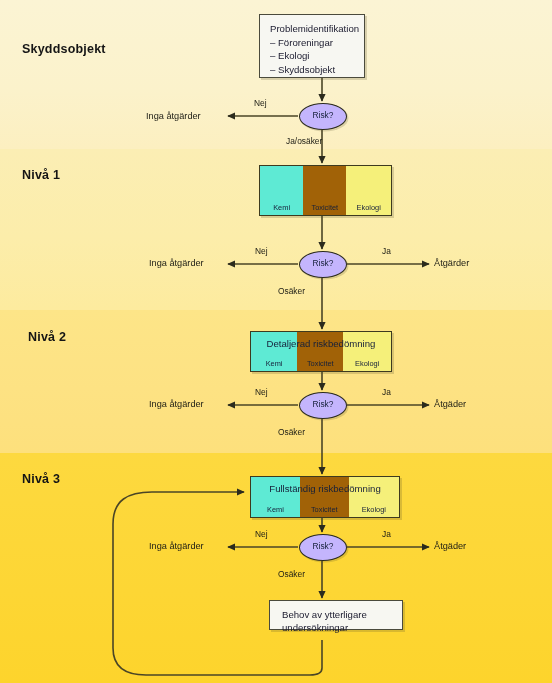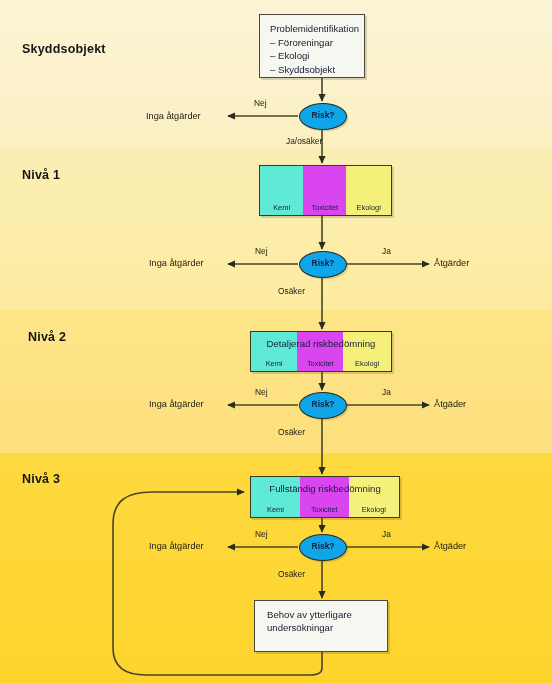--- a/index.html
+++ b/index.html
@@ -48,38 +48,38 @@
     box-shadow: 2px 2px 0 rgba(90,80,40,0.22);
   }
   .pbox .ptext {
     font-size: 9.6px;
     color: #1a1a2e;
     line-height: 13.6px;
     padding: 7px 0 0 10px;
     white-space: pre-line;
   }
   #box-problem { left: 259px; top: 14px;  width: 106px; height: 64px; }
-  #box-behov   { left: 254px; top: 600px; width: 134px; height: 52px; }
+  #box-behov   { left: 269px; top: 600px; width: 134px; height: 30px; }
   #box-behov .ptext { padding: 7px 0 0 12px; line-height: 13.4px; }
 
   
   .abox {
     position: absolute;
     border: 1.6px solid #3d3a1f;
     box-sizing: border-box;
     display: flex;
     box-shadow: 2px 2px 0 rgba(90,80,40,0.22);
   }
   .acol {
     position: relative;
     height: 100%;
     box-sizing: border-box;
   }
   .acol.kemi { background: #5eead4; }
-  .acol.tox  { background: #d946ef; text-decoration: underline; }
+  .acol.tox  { background: #a16207; text-decoration: underline; }
   .acol.eko  { background: #f5f07a; }
   .acol-label {
     position: absolute;
     bottom: 3px;
     left: 0; right: 0;
     text-align: center;
     font-size: 7.4px;
     color: #16203a;
     white-space: nowrap;
   }
@@ -109,26 +109,25 @@
   #box-n3 { left: 250px; top: 476px; width: 150px; height: 42px; }
   #box-n3 .acol.kemi { width: 33%; }
   #box-n3 .acol.tox  { width: 33%; }
   #box-n3 .acol.eko  { width: 34%; }
   #box-n3 .abox-title { top: 6px; }
 
   
   .decision {
     position: absolute;
     width: 48px; height: 27px;
-    background: #0ea5e9;
+    background: #c4b5fd;
     border: 1.7px solid #2b2b1d;
     border-radius: 50%;
     box-sizing: border-box;
     box-shadow: 1.5px 1.5px 0 rgba(90,80,40,0.20);
-    font-weight: bold;
   }
   .decision span {
     display: block;
     text-align: center;
     font-size: 8.4px;
     color: #16203a;
     line-height: 23.6px;
   }
   #dec-0 { left: 299px; top: 103px; }
   #dec-1 { left: 299px; top: 251px; }

